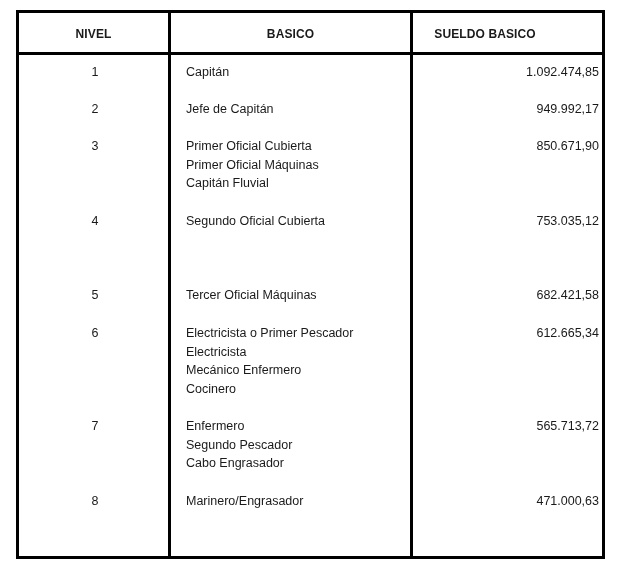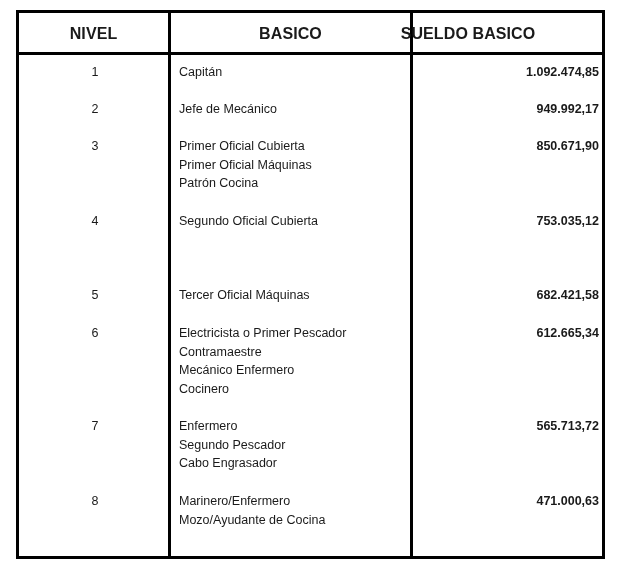--- a/index.html
+++ b/index.html
@@ -3,60 +3,60 @@
 <meta charset="utf-8">
 <style>
   html, body { margin: 0; padding: 0; background: #ffffff; }
   body { width: 617px; height: 570px; position: relative; overflow: hidden;
          font-family: "Liberation Sans", "DejaVu Sans", sans-serif; color: #1a1a1a; }
   .tbl { position: absolute; left: 16px; top: 10px; width: 583px; height: 543px;
          border: 3px solid #000; }
   .vline { position: absolute; top: 0; bottom: 0; width: 3px; background: #000; }
   .hline { position: absolute; left: 0; right: 0; height: 3px; background: #000; }
   .hdr { position: absolute; top: 0; height: 42px; display: flex; align-items: center;
-         justify-content: center; font-size: 16px; font-weight: bold; letter-spacing: 0.1px; }
+         justify-content: center; font-size: 12px; font-weight: bold; letter-spacing: 0.1px; }
   .row { position: absolute; left: 0; right: 0; font-size: 12.5px; line-height: 18.7px; }
   .nivel { position: absolute; left: 0; width: 152px; text-align: center; }
-  .cargos { position: absolute; left: 160px; }
-  .sueldo { position: absolute; right: 3px; width: 170px; text-align: right; font-weight: bold; }
+  .cargos { position: absolute; left: 167px; }
+  .sueldo { position: absolute; right: 3px; width: 170px; text-align: right; }
   .cargo-line { display: block; white-space: nowrap; }
 </style>
 </head>
 <body>
 
 <div class="tbl">
   <div class="vline" style="left:149px"></div>
   <div class="vline" style="left:391px"></div>
   <div class="hline" style="top:39px"></div>
 
   <div class="hdr" style="left:0;width:149px">NIVEL</div>
   <div class="hdr" style="left:152px;width:239px">BASICO</div>
-  <div class="hdr" style="left:374px;width:150px">SUELDO BASICO</div>
+  <div class="hdr" style="left:391px;width:150px">SUELDO BASICO</div>
 
   <div id="rows">
       <div class="row" style="top: 50px;">
         <div class="nivel">1</div>
         <div class="cargos">
           <span class="cargo-line">Capitán</span>
         </div>
         <div class="sueldo">1.092.474,85</div>
       </div>
       <div class="row" style="top: 87px;">
         <div class="nivel">2</div>
         <div class="cargos">
-          <span class="cargo-line">Jefe de Mecánico</span>
+          <span class="cargo-line">Jefe de Capitán</span>
         </div>
         <div class="sueldo">949.992,17</div>
       </div>
       <div class="row" style="top: 124px;">
         <div class="nivel">3</div>
         <div class="cargos">
           <span class="cargo-line">Primer Oficial Cubierta</span>
           <span class="cargo-line">Primer Oficial Máquinas</span>
-          <span class="cargo-line">Patrón Cocina</span>
+          <span class="cargo-line">Capitán Fluvial</span>
         </div>
         <div class="sueldo">850.671,90</div>
       </div>
       <div class="row" style="top: 199px;">
         <div class="nivel">4</div>
         <div class="cargos">
           <span class="cargo-line">Segundo Oficial Cubierta</span>
         </div>
         <div class="sueldo">753.035,12</div>
       </div>
@@ -64,37 +64,36 @@
         <div class="nivel">5</div>
         <div class="cargos">
           <span class="cargo-line">Tercer Oficial Máquinas</span>
         </div>
         <div class="sueldo">682.421,58</div>
       </div>
       <div class="row" style="top: 311px;">
         <div class="nivel">6</div>
         <div class="cargos">
           <span class="cargo-line">Electricista o Primer Pescador</span>
-          <span class="cargo-line">Contramaestre</span>
+          <span class="cargo-line">Electricista</span>
           <span class="cargo-line">Mecánico Enfermero</span>
           <span class="cargo-line">Cocinero</span>
         </div>
         <div class="sueldo">612.665,34</div>
       </div>
       <div class="row" style="top: 404px;">
         <div class="nivel">7</div>
         <div class="cargos">
           <span class="cargo-line">Enfermero</span>
           <span class="cargo-line">Segundo Pescador</span>
           <span class="cargo-line">Cabo Engrasador</span>
         </div>
         <div class="sueldo">565.713,72</div>
       </div>
       <div class="row" style="top: 479px;">
         <div class="nivel">8</div>
         <div class="cargos">
-          <span class="cargo-line">Marinero/Enfermero</span>
-          <span class="cargo-line">Mozo/Ayudante de Cocina</span>
+          <span class="cargo-line">Marinero/Engrasador</span>
         </div>
         <div class="sueldo">471.000,63</div>
       </div>
     </div>
 </div>
 
 </body></html>

